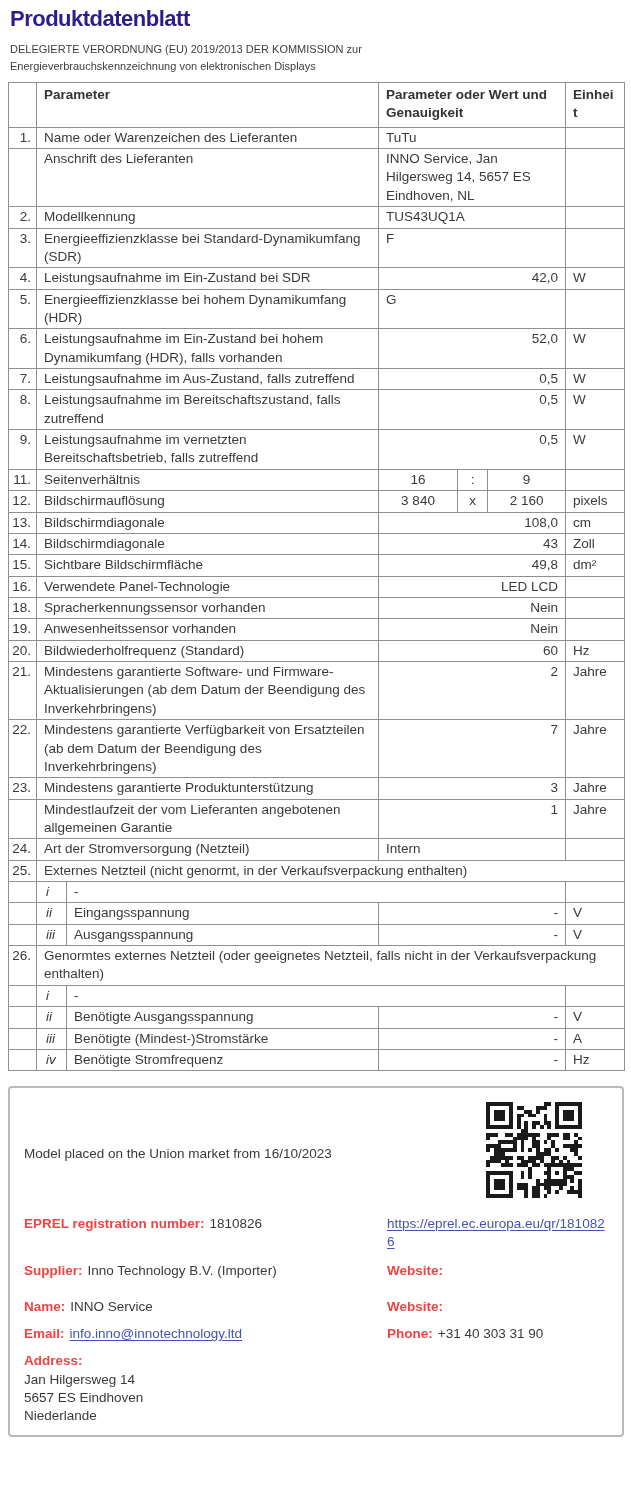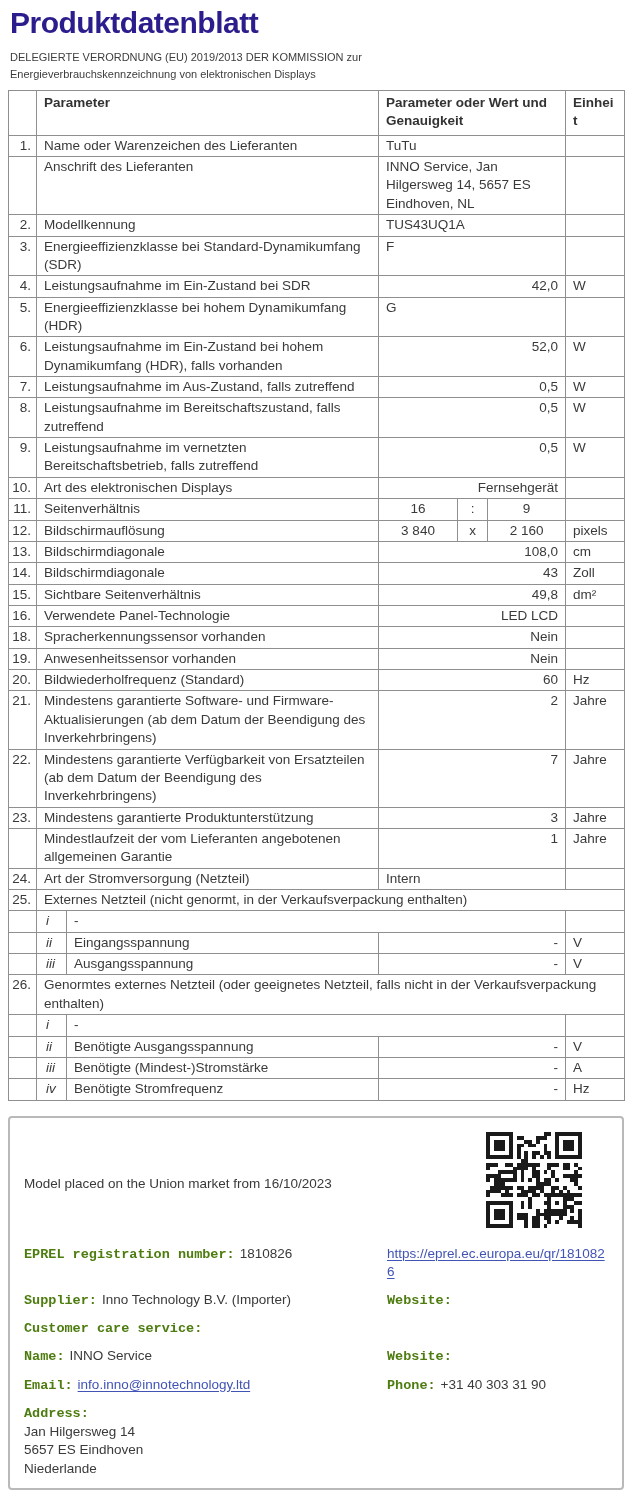--- a/index.html
+++ b/index.html
@@ -4,21 +4,21 @@
 <style>
   html,body { margin:0; padding:0; background:#ffffff; }
   body {
     width:631px; height:1500px; overflow:hidden;
     font-family:"Liberation Sans","DejaVu Sans",sans-serif;
     color:#333333; -webkit-font-smoothing:antialiased;
   }
   .page { padding:4px 7px 0 8px; }
 
   .title {
-    font-size:30px; font-weight:700; color:#2b1d8c;
+    font-size:22px; font-weight:700; color:#2b1d8c;
     margin:2px 0 9px 2px; letter-spacing:-0.5px;
   }
   .subtitle { font-size:11px; color:#3d3d3d; line-height:1.5; margin:0 0 8px 2px; }
 
   table.spec { border-collapse:collapse; table-layout:fixed; width:616px; }
   table.spec td {
     border:1px solid #8f8f8f; font-size:13.5px; line-height:1.36;
     padding:1px 7px; vertical-align:top; word-wrap:break-word; color:#3a3a3a;
   }
   table.spec thead td { font-weight:700; padding-top:3px; padding-bottom:4px; color:#333; }
@@ -30,21 +30,21 @@
 
   .info-box {
     box-sizing:border-box; width:616px; margin-top:15px;
     border:2px solid #b9b9b9; border-radius:4px;
     padding:12px 14px 10px 14px; font-size:13.5px; color:#3a3a3a;
   }
   .f-top { display:flex; justify-content:space-between; align-items:center; margin-bottom:14px; }
   .model-text { margin-top:6px; }
   .qr-wrap { margin-right:26px; margin-top:2px; }
   .f-grid { display:grid; grid-template-columns:363px 225px; margin-bottom:9px; line-height:1.35; }
-  .lbl { font-weight:700; color:#4d7c0f;font-family:Liberation Mono, monospace; }
+  .lbl { font-weight:700; color:#ef4444; }
   .val { margin-left:5px; }
   a.link { color:#4153b5; text-decoration:underline; text-underline-offset:2px; }
   .f-link { word-break:break-all; display:inline-block; width:220px; line-height:1.35; }
   .addr-block { line-height:1.35; margin-top:2px; }
   .addr-lines div { line-height:1.35; }
 </style>
 </head>
 <body>
 
 <div class="page">
@@ -128,26 +128,20 @@
           <td class="v-right" colspan="3">0,5</td>
           <td>W</td>
         </tr>
         <tr>
           <td class="c-num">9.</td>
           <td colspan="2">Leistungsaufnahme im vernetzten Bereitschaftsbetrieb, falls zutreffend</td>
           <td class="v-right" colspan="3">0,5</td>
           <td>W</td>
         </tr>
         <tr>
-          <td class="c-num">10.</td>
-          <td colspan="2">Art des elektronischen Displays</td>
-          <td class="v-right" colspan="3">Fernsehgerät</td>
-          <td></td>
-        </tr>
-        <tr>
           <td class="c-num">11.</td>
           <td colspan="2">Seitenverhältnis</td>
           <td class="v-center">16</td>
           <td class="v-center">:</td>
           <td class="v-center">9</td>
           <td></td>
         </tr>
         <tr>
           <td class="c-num">12.</td>
           <td colspan="2">Bildschirmauflösung</td>
@@ -163,21 +157,21 @@
           <td>cm</td>
         </tr>
         <tr>
           <td class="c-num">14.</td>
           <td colspan="2">Bildschirmdiagonale</td>
           <td class="v-right" colspan="3">43</td>
           <td>Zoll</td>
         </tr>
         <tr>
           <td class="c-num">15.</td>
-          <td colspan="2">Sichtbare Seitenverhältnis</td>
+          <td colspan="2">Sichtbare Bildschirmfläche</td>
           <td class="v-right" colspan="3">49,8</td>
           <td>dm²</td>
         </tr>
         <tr>
           <td class="c-num">16.</td>
           <td colspan="2">Verwendete Panel-Technologie</td>
           <td class="v-right" colspan="3">LED LCD</td>
           <td></td>
         </tr>
         <tr>
@@ -626,23 +620,20 @@
     <div class="f-grid">
       <div>
         <span class="lbl">Supplier:</span><span class="val">Inno Technology B.V. (Importer)</span>
       </div>
       <div>
         <span class="lbl">Website:</span>
       </div>
     </div>
 
     <div class="f-grid">
-      <div>
-        <span class="lbl">Customer care service:</span>
-      </div>
       <div></div>
     </div>
 
     <div class="f-grid">
       <div>
         <span class="lbl">Name:</span><span class="val">INNO Service</span>
       </div>
       <div>
         <span class="lbl">Website:</span>
       </div>

